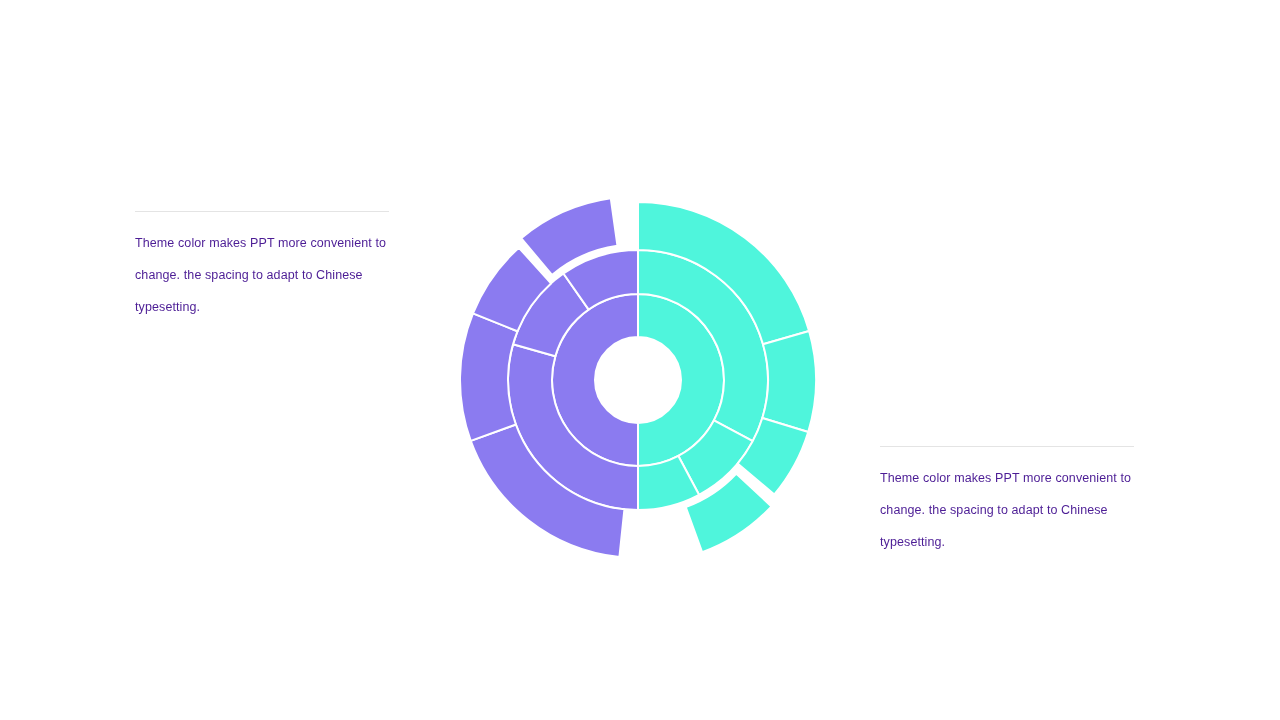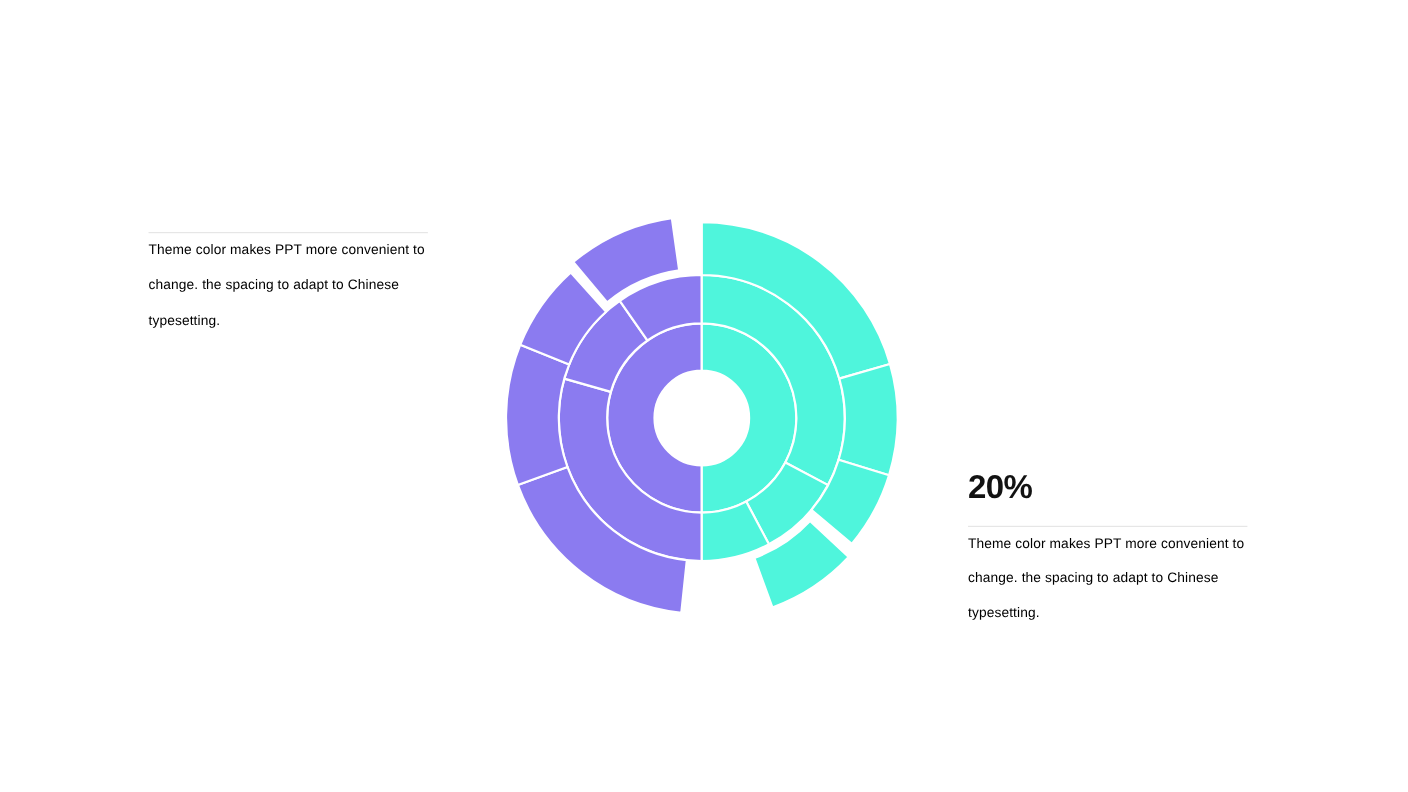--- a/index.html
+++ b/index.html
@@ -41,23 +41,24 @@
   }
 
   .callout-rule {
     margin-top: 18px;
     height: 1px;
     width: 100%;
     background: #e4e4e4;
   }
 
   .callout-body {
+    margin-top: 16px;
     font-size: 12.5px;
     line-height: 2.55;
-    color: #000000;
+    color: #4c1d95;
     letter-spacing: 0.1px;
   }
 
   
   .chart-wrap {
     position: absolute;
     left: 450px;
     top: 192px;
     width: 376px;
     height: 376px;
@@ -78,21 +79,20 @@
 <body>
 
 <div class="stage">
 
   <div class="callout left">
     <div class="callout-rule"></div>
     <div class="callout-body">Theme  color makes PPT more convenient to change. the spacing to adapt to Chinese typesetting.</div>
   </div>
 
   <div class="callout right">
-    <div class="callout-value">20%</div>
     <div class="callout-rule"></div>
     <div class="callout-body">Theme  color makes PPT more convenient to change. the spacing to adapt to Chinese typesetting.</div>
   </div>
 
   <div class="chart-wrap">
     <svg viewBox="0 0 376 376" xmlns="http://www.w3.org/2000/svg">
       <g id="segments-layer">
           <path d="M 188 274 A 86 86 0 0 1 187.99999999999997 102 L 188 145 A 43 43 0 0 0 188 231 Z" fill="#8B7BF0" class="seg"></path>
           <path d="M 188 102 A 86 86 0 0 1 188 274 L 188 231 A 43 43 0 0 0 188 145 Z" fill="#4FF5DC" class="seg"></path>
           <path d="M 188 318 A 130 130 0 0 1 63.035979528018544 152.16714374379012 L 105.33149414930458 164.2951873997381 A 86 86 0 0 0 188 274 Z" fill="#8B7BF0" class="seg"></path>

